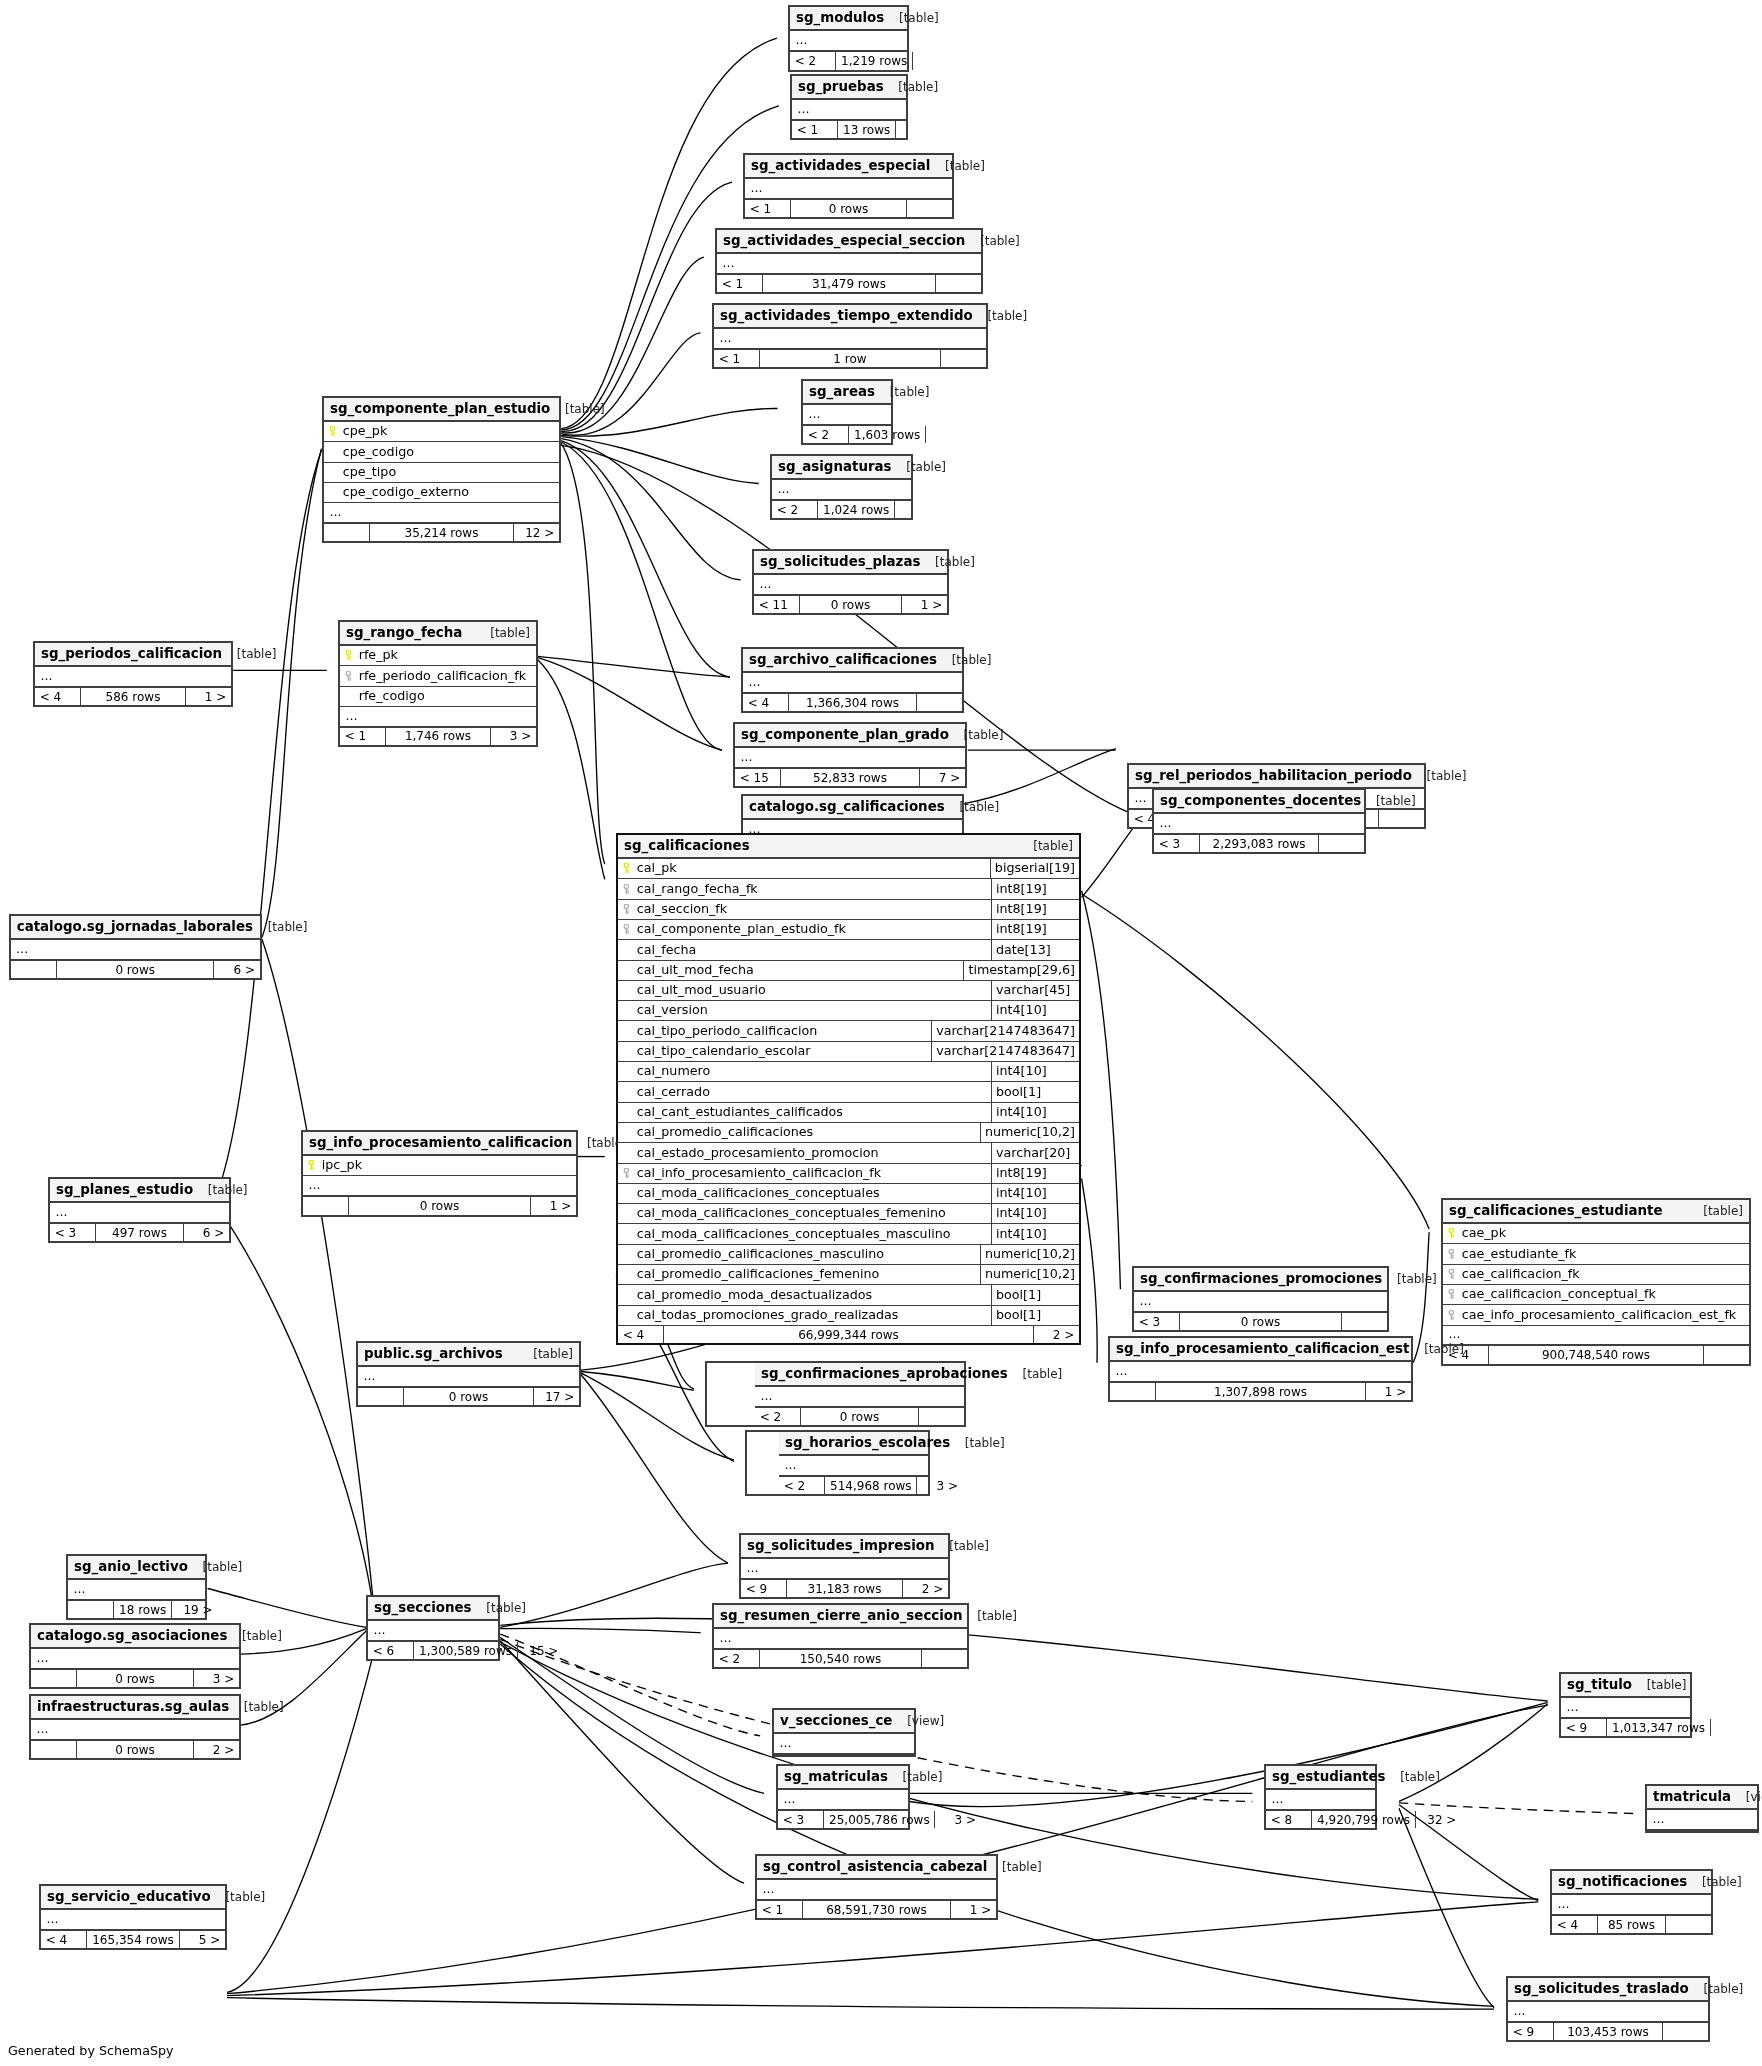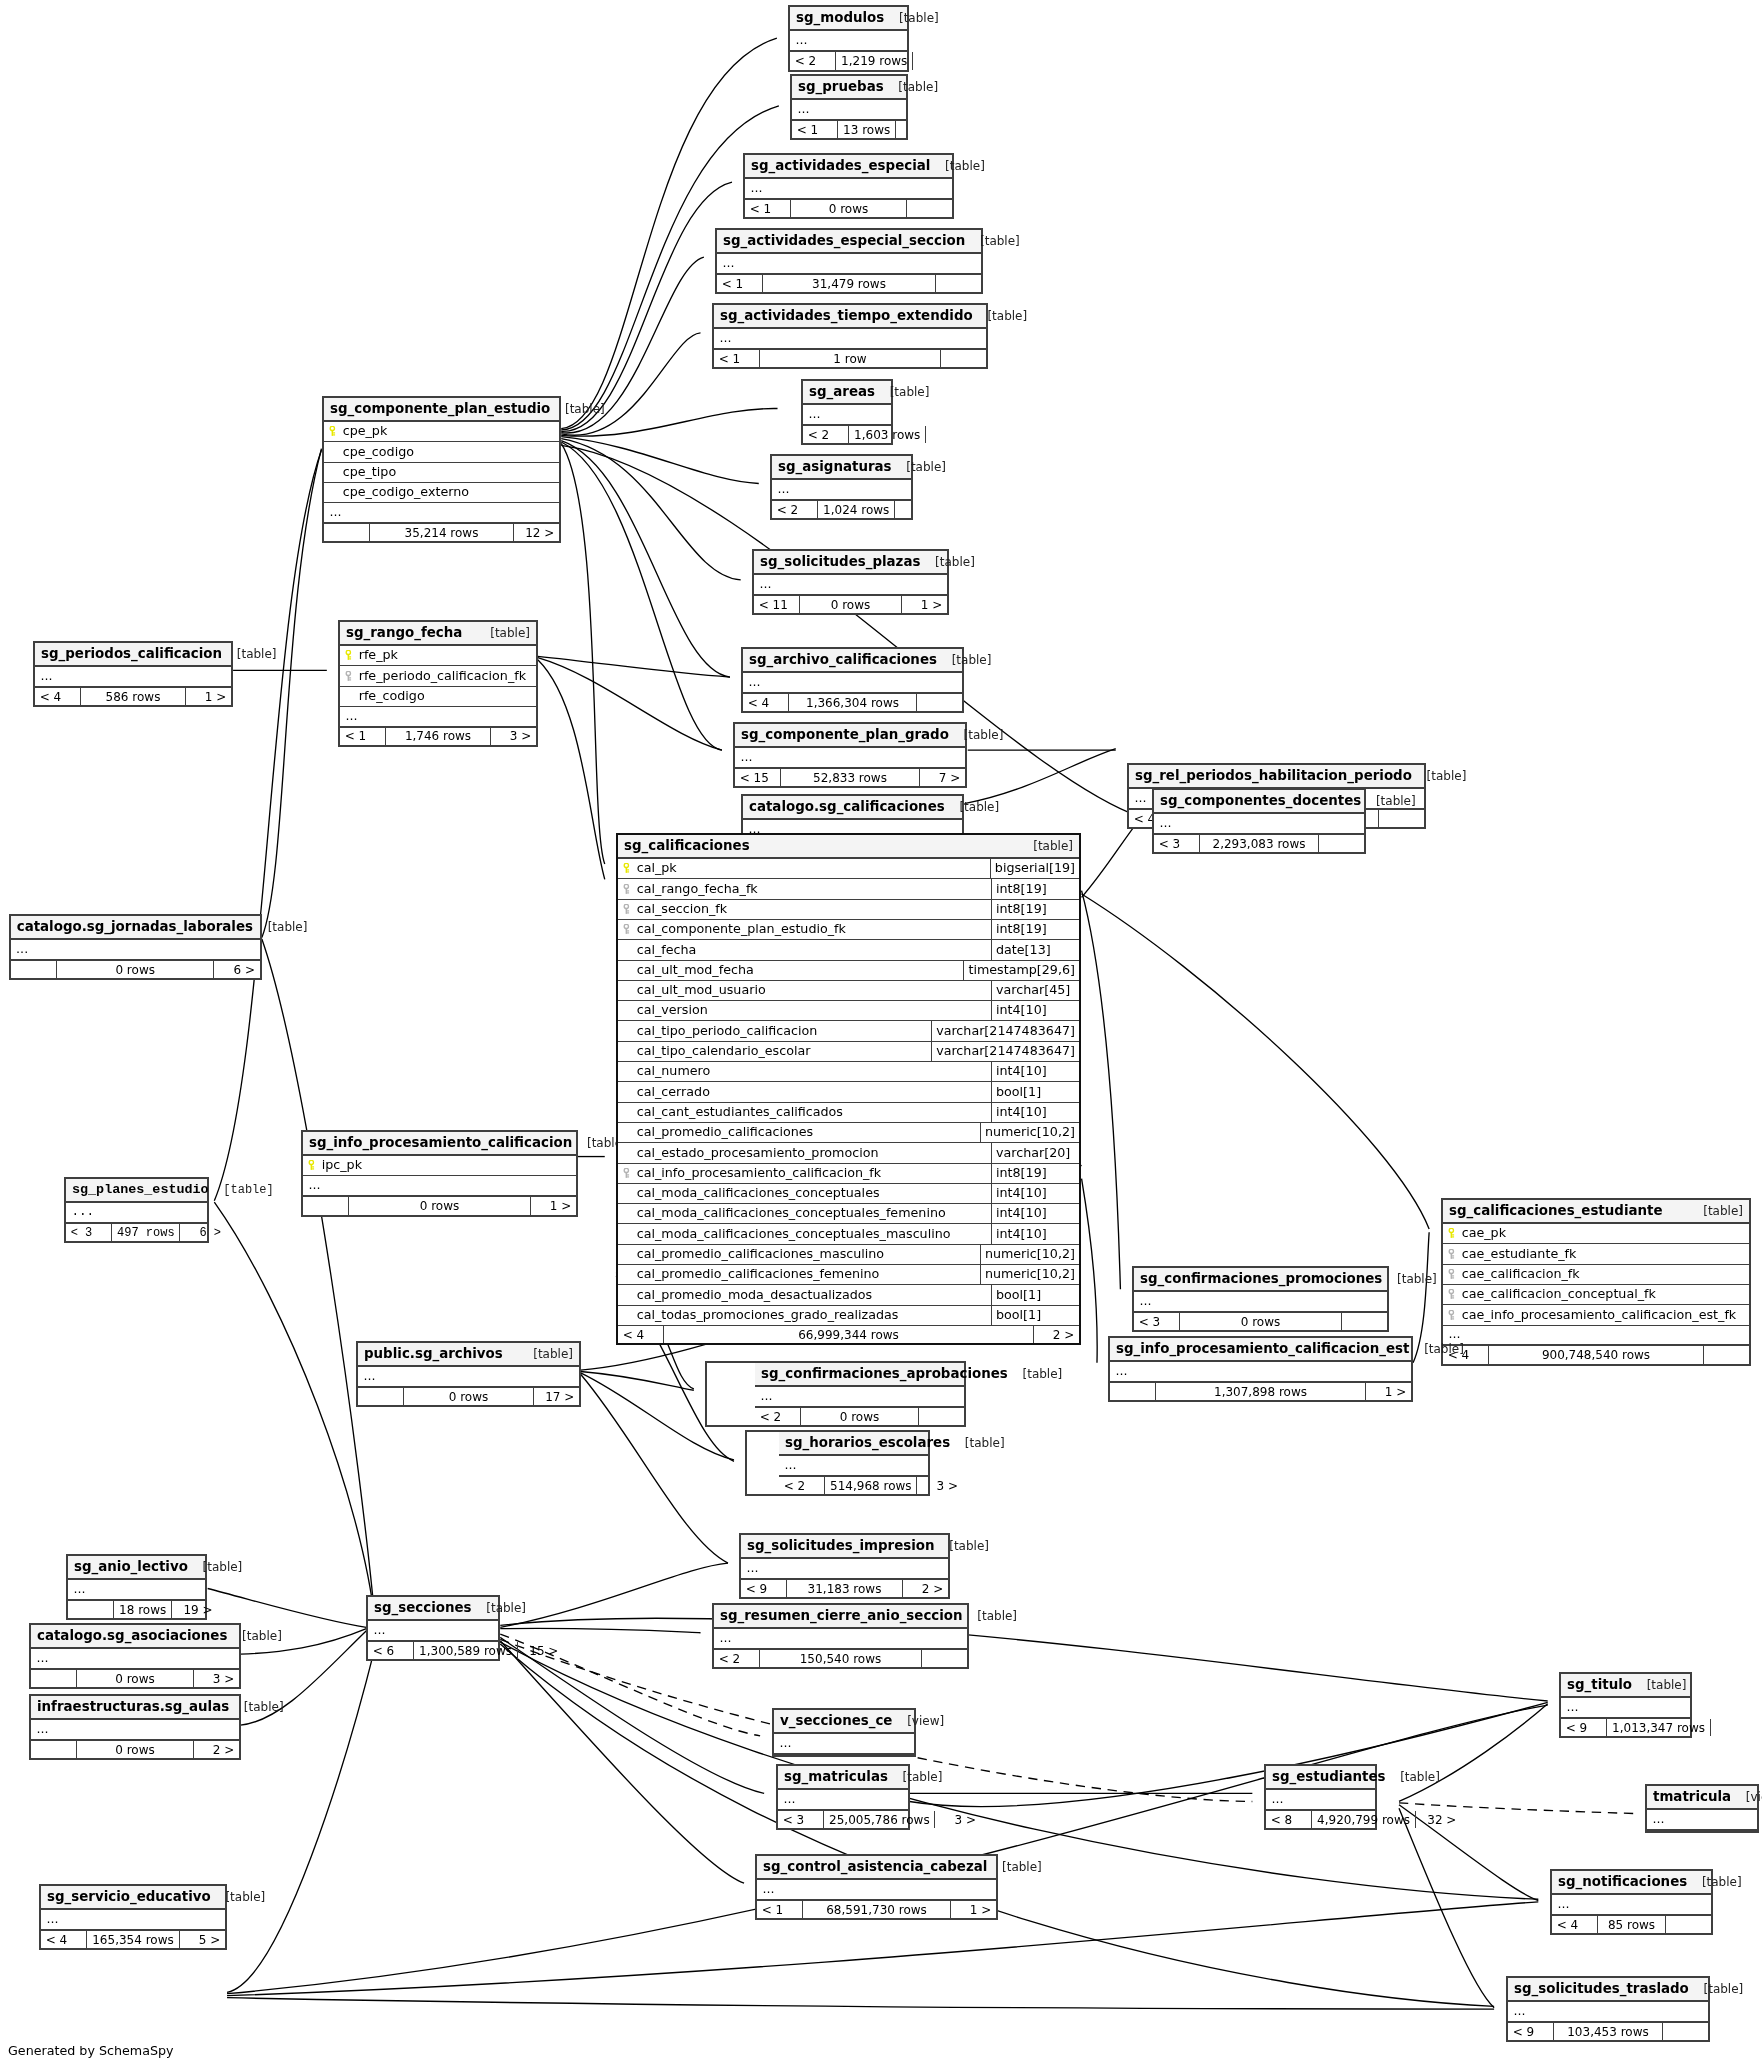--- a/index.html
+++ b/index.html
@@ -431,21 +431,21 @@
           <span class="tname">catalogo.sg_jornadas_laborales</span>
           <span class="ttype">[table]</span>
         </div>
         <div class="ell">...</div>
         <div class="foot">
           <div class="fl"></div>
           <div class="fc">0 rows</div>
           <div class="fr">6 &gt;</div>
         </div>
       </div>
-      <div class="tbl" style="left: 64px; top: 1177px; width: 145px; font-family: Liberation Mono, monospace;">
+      <div class="tbl" style="left: 48px; top: 1177px; width: 183px;">
         <div class="thead">
           <span class="tname">sg_planes_estudio</span>
           <span class="ttype">[table]</span>
         </div>
         <div class="ell">...</div>
         <div class="foot">
           <div class="fl">&lt; 3</div>
           <div class="fc">497 rows</div>
           <div class="fr">6 &gt;</div>
         </div>

